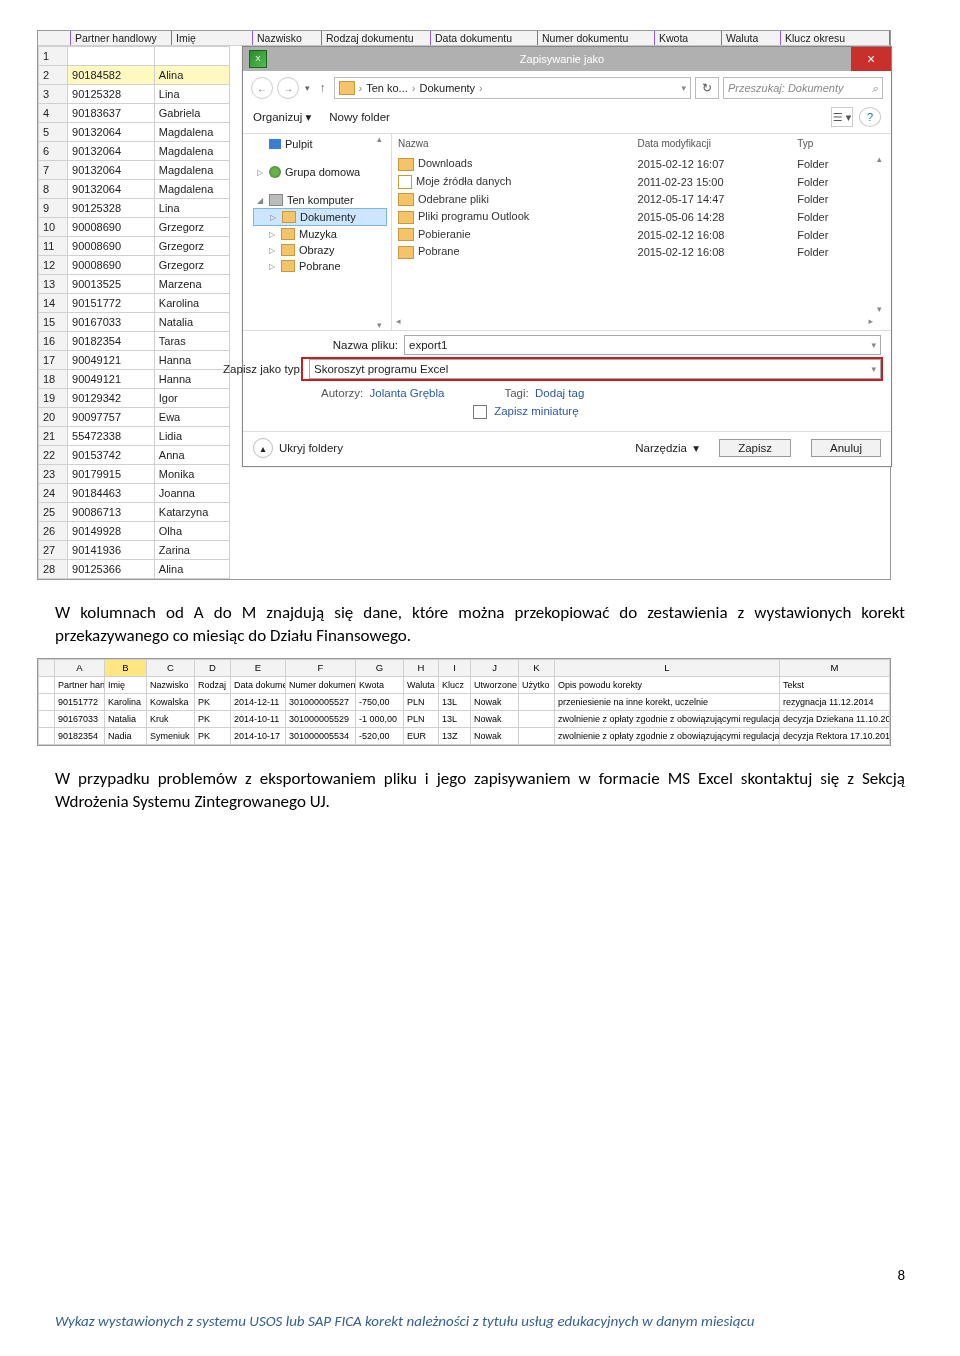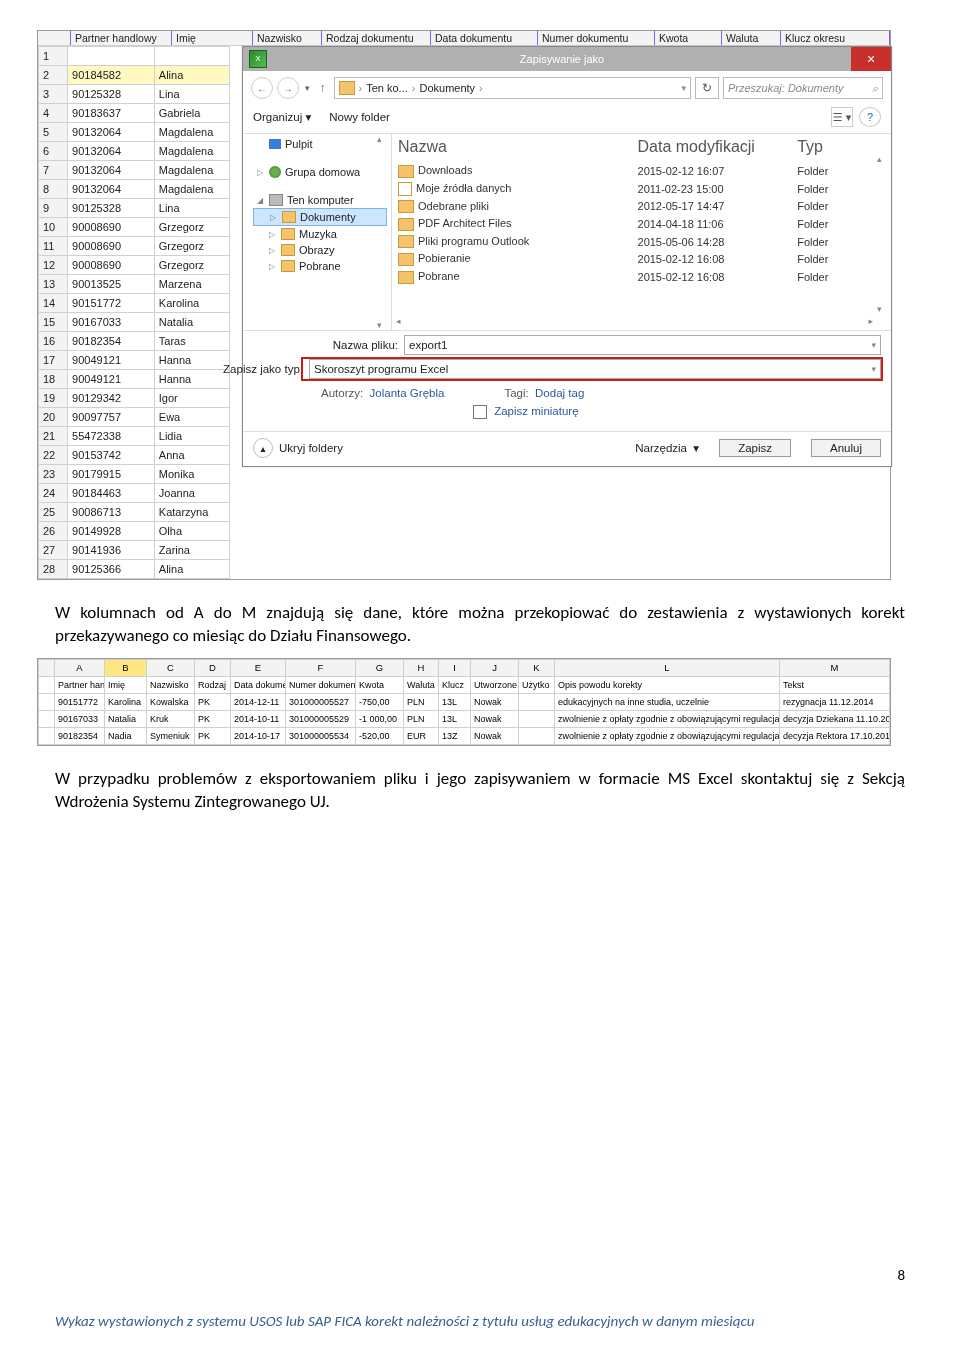--- a/index.html
+++ b/index.html
@@ -190,21 +190,21 @@
     height: 192px;
     overflow: hidden;
     position: relative;
   }
   .files table { border-collapse: collapse; width: 100%; }
   .files th {
     text-align: left;
     font-weight: normal;
     color: #555;
     padding: 2px 6px 6px 6px;
-    font-size: 16px;
+    font-size: 10px;
   }
   .files td {
     padding: 2px 6px;
     color: #333;
     font-size: 11px;
     white-space: nowrap;
   }
   .files .fico {
     width: 14px; height: 11px; background:#f5c36a; border:1px solid #c99a3a;
     display:inline-block; margin-right:4px; vertical-align:middle;
@@ -571,25 +571,20 @@
                       <td>Folder</td>
                     </tr>
                     <tr>
                       <td><span class="dico"></span>Moje źródła danych</td>
                       <td>2011-02-23 15:00</td>
                       <td>Folder</td>
                     </tr>
                     <tr>
                       <td><span class="fico"></span>Odebrane pliki</td>
                       <td>2012-05-17 14:47</td>
-                      <td>Folder</td>
-                    </tr>
-                    <tr>
-                      <td><span class="fico"></span>PDF Architect Files</td>
-                      <td>2014-04-18 11:06</td>
                       <td>Folder</td>
                     </tr>
                     <tr>
                       <td><span class="fico"></span>Pliki programu Outlook</td>
                       <td>2015-05-06 14:28</td>
                       <td>Folder</td>
                     </tr>
                     <tr>
                       <td><span class="fico"></span>Pobieranie</td>
                       <td>2015-02-12 16:08</td>
@@ -713,21 +708,21 @@
             <td>Karolina</td>
             <td>Kowalska</td>
             <td>PK</td>
             <td>2014-12-11</td>
             <td>301000005527</td>
             <td>-750,00</td>
             <td>PLN</td>
             <td>13L</td>
             <td>Nowak</td>
             <td></td>
-            <td>edukacyjnych na inne studia, uczelnie</td>
+            <td>przeniesienie na inne korekt, uczelnie</td>
             <td>rezygnacja 11.12.2014</td>
           </tr>
           <tr>
             <td class="rowhdr"></td>
             <td>90167033</td>
             <td>Natalia</td>
             <td>Kruk</td>
             <td>PK</td>
             <td>2014-10-11</td>
             <td>301000005529</td>

